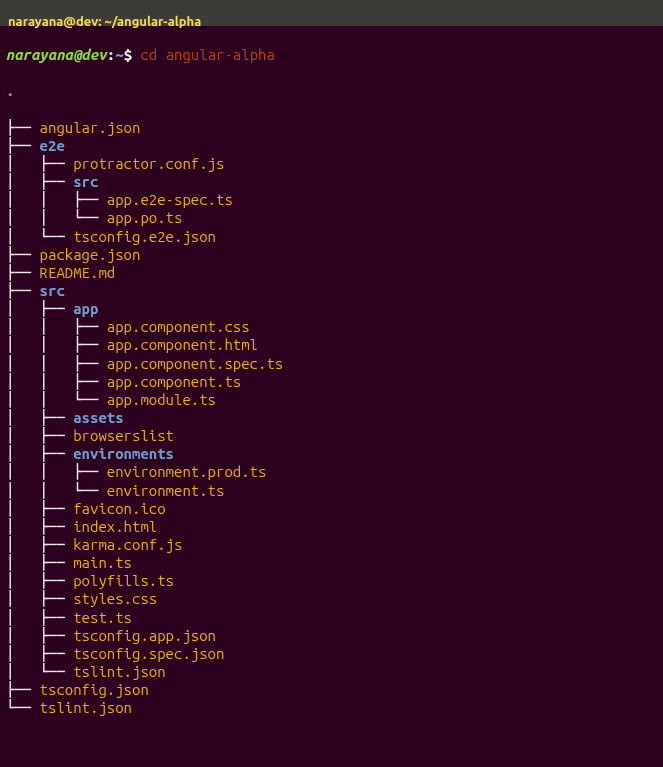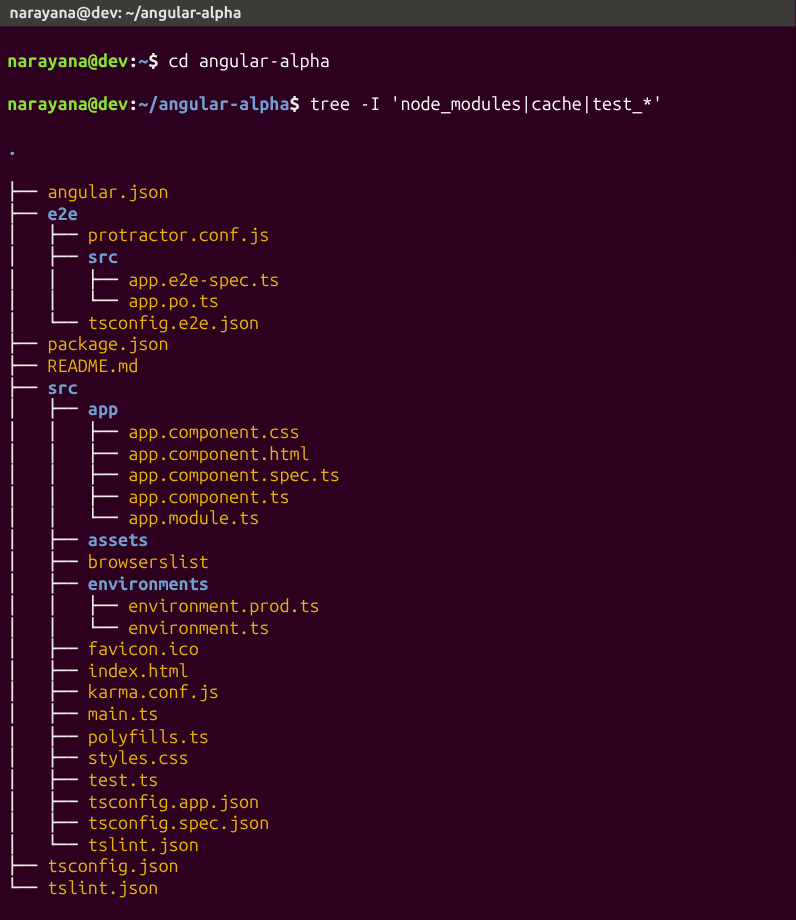--- a/index.html
+++ b/index.html
@@ -8,47 +8,46 @@
     font-family: "Ubuntu Mono", "DejaVu Sans Mono", Consolas, monospace;
     font-size: 15px;
     line-height: 1.21;
     color: #eeeeec;
     width: 663px;
     height: 767px;
     overflow: hidden;
   }
   .titlebar {
     background: #3c3b37;
-    color: #e5e5e5;
+    color: #fde047;
     font-weight: bold;
-    padding: 3px 8px;
+    padding: 13px 8px;
     font-size: 13px;
     font-family: Ubuntu, sans-serif;
     height: 22px;
     line-height: 16px;
   }
   .term {
     padding: 2px 6px;
     white-space: pre;
   }
-  .u  { color: #8ae234; font-weight: bold; }   
+  .u  { color: #8ae234; font-weight: bold; font-style: italic; }   
   .c  { color: #eeeeec; font-weight: bold; }   
   .p  { color: #729fcf; font-weight: bold; }   
   .d  { color: #eeeeec; font-weight: bold; }   
-  .cmd{ color: #ffffff; margin-top: 21px; }
+  .cmd{ color: #c2410c; margin-top: 21px; }
   .br { color: #eeeeec; }                       
   .fn { color: #eab308; }                       
   .dir{ color: #729fcf; font-weight: bold; }
 </style>
 </head>
 <body>
 
 <div class="titlebar">narayana@dev: ~/angular-alpha</div>
 
 <div class="term">
 <div><span class="u">narayana@dev</span><span class="c">:</span><span class="p">~</span><span class="d">$ </span><span class="cmd">cd angular-alpha</span></div>
-<div><span class="u">narayana@dev</span><span class="c">:</span><span class="p">~/angular-alpha</span><span class="d">$ </span><span class="cmd">tree -I 'node_modules|cache|test_*'</span></div>
 <div><span class="dir">.</span></div>
 <div id="tree-container"><div><span class="br">├── </span><span class="fn">angular.json</span></div><div><span class="br">├── </span><span class="dir">e2e</span></div><div><span class="br">│   ├── </span><span class="fn">protractor.conf.js</span></div><div><span class="br">│   ├── </span><span class="dir">src</span></div><div><span class="br">│   │   ├── </span><span class="fn">app.e2e-spec.ts</span></div><div><span class="br">│   │   └── </span><span class="fn">app.po.ts</span></div><div><span class="br">│   └── </span><span class="fn">tsconfig.e2e.json</span></div><div><span class="br">├── </span><span class="fn">package.json</span></div><div><span class="br">├── </span><span class="fn">README.md</span></div><div><span class="br">├── </span><span class="dir">src</span></div><div><span class="br">│   ├── </span><span class="dir">app</span></div><div><span class="br">│   │   ├── </span><span class="fn">app.component.css</span></div><div><span class="br">│   │   ├── </span><span class="fn">app.component.html</span></div><div><span class="br">│   │   ├── </span><span class="fn">app.component.spec.ts</span></div><div><span class="br">│   │   ├── </span><span class="fn">app.component.ts</span></div><div><span class="br">│   │   └── </span><span class="fn">app.module.ts</span></div><div><span class="br">│   ├── </span><span class="dir">assets</span></div><div><span class="br">│   ├── </span><span class="fn">browserslist</span></div><div><span class="br">│   ├── </span><span class="dir">environments</span></div><div><span class="br">│   │   ├── </span><span class="fn">environment.prod.ts</span></div><div><span class="br">│   │   └── </span><span class="fn">environment.ts</span></div><div><span class="br">│   ├── </span><span class="fn">favicon.ico</span></div><div><span class="br">│   ├── </span><span class="fn">index.html</span></div><div><span class="br">│   ├── </span><span class="fn">karma.conf.js</span></div><div><span class="br">│   ├── </span><span class="fn">main.ts</span></div><div><span class="br">│   ├── </span><span class="fn">polyfills.ts</span></div><div><span class="br">│   ├── </span><span class="fn">styles.css</span></div><div><span class="br">│   ├── </span><span class="fn">test.ts</span></div><div><span class="br">│   ├── </span><span class="fn">tsconfig.app.json</span></div><div><span class="br">│   ├── </span><span class="fn">tsconfig.spec.json</span></div><div><span class="br">│   └── </span><span class="fn">tslint.json</span></div><div><span class="br">├── </span><span class="fn">tsconfig.json</span></div><div><span class="br">└── </span><span class="fn">tslint.json</span></div></div>
 
 
 
 </div>
 
 </body></html>

